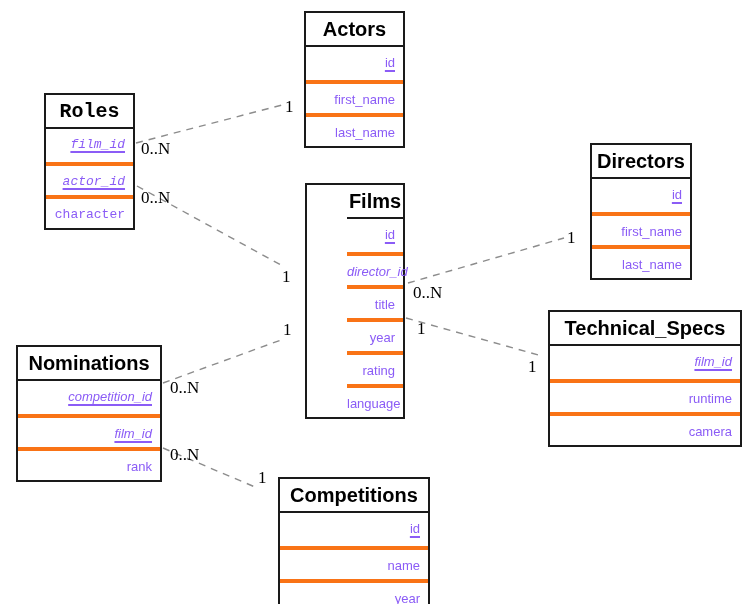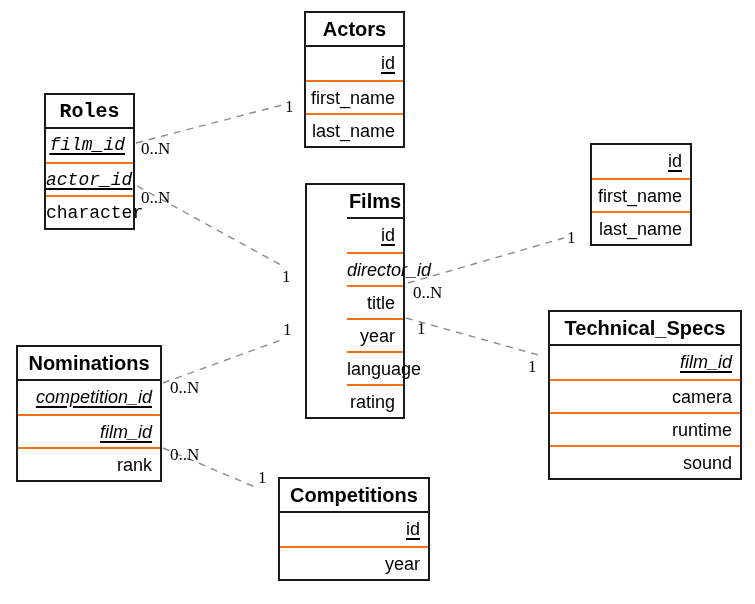--- a/index.html
+++ b/index.html
@@ -28,26 +28,26 @@
     border-bottom: 2px solid #1a1a1a;
     box-sizing: border-box;
     white-space: nowrap;
     overflow: hidden;
   }
   .entity .trow {
     height: 33px;
     line-height: 32px;
     text-align: right;
     padding-right: 8px;
-    font-size: 18px;
-    color: #000000;
+    font-size: 13px;
+    color: #8b5cf6;
     box-sizing: border-box;
     white-space: nowrap;
   }
-  .entity .trow + .trow { border-top: 2px solid #f97316; }
+  .entity .trow + .trow { border-top: 4px solid #f97316; }
   .entity .trow .fld.pk { text-decoration: underline; text-underline-offset: 3px; text-decoration-thickness: 1.5px; }
   .entity .trow .fld.fk { font-style: italic; }
   #wires {
     position: absolute;
     left: 0; top: 0;
     z-index: 1;
   }
   .card-label {
     position: absolute;
     font-family: "Liberation Serif", serif;
@@ -81,44 +81,45 @@
       <div class="trow"><span class="fld pk fk">film_id</span></div>
       <div class="trow"><span class="fld pk fk">actor_id</span></div>
       <div class="trow"><span class="fld">character</span></div>
     </div>
     <div class="entity" style="left: 305px; top: 183px; width: 100px; padding-left: 40px;">
       <div class="thead">Films</div>
       <div class="trow"><span class="fld pk">id</span></div>
       <div class="trow"><span class="fld fk">director_id</span></div>
       <div class="trow"><span class="fld">title</span></div>
       <div class="trow"><span class="fld">year</span></div>
+      <div class="trow"><span class="fld">rating</span></div>
       <div class="trow"><span class="fld">language</span></div>
-      <div class="trow"><span class="fld">rating</span></div>
     </div>
     <div class="entity" style="left: 590px; top: 143px; width: 102px;">
+      <div class="thead">Directors</div>
       <div class="trow"><span class="fld pk">id</span></div>
       <div class="trow"><span class="fld">first_name</span></div>
       <div class="trow"><span class="fld">last_name</span></div>
     </div>
     <div class="entity" style="left: 548px; top: 310px; width: 194px;">
       <div class="thead">Technical_Specs</div>
       <div class="trow"><span class="fld pk fk">film_id</span></div>
+      <div class="trow"><span class="fld">runtime</span></div>
       <div class="trow"><span class="fld">camera</span></div>
-      <div class="trow"><span class="fld">runtime</span></div>
-      <div class="trow"><span class="fld">sound</span></div>
     </div>
     <div class="entity" style="left: 16px; top: 345px; width: 146px;">
       <div class="thead">Nominations</div>
       <div class="trow"><span class="fld pk fk">competition_id</span></div>
       <div class="trow"><span class="fld pk fk">film_id</span></div>
       <div class="trow"><span class="fld">rank</span></div>
     </div>
     <div class="entity" style="left: 278px; top: 456px; width: 152px; margin-top: 21px;">
       <div class="thead">Competitions</div>
       <div class="trow"><span class="fld pk">id</span></div>
+      <div class="trow"><span class="fld">name</span></div>
       <div class="trow"><span class="fld">year</span></div>
     </div>
     <span class="card-label" style="left: 141px; top: 140px;">0..N</span>
     <span class="card-label" style="left: 285px; top: 98px;">1</span>
     <span class="card-label" style="left: 141px; top: 189px;">0..N</span>
     <span class="card-label" style="left: 282px; top: 268px;">1</span>
     <span class="card-label" style="left: 413px; top: 284px;">0..N</span>
     <span class="card-label" style="left: 567px; top: 229px;">1</span>
     <span class="card-label" style="left: 417px; top: 320px;">1</span>
     <span class="card-label" style="left: 528px; top: 358px;">1</span>

